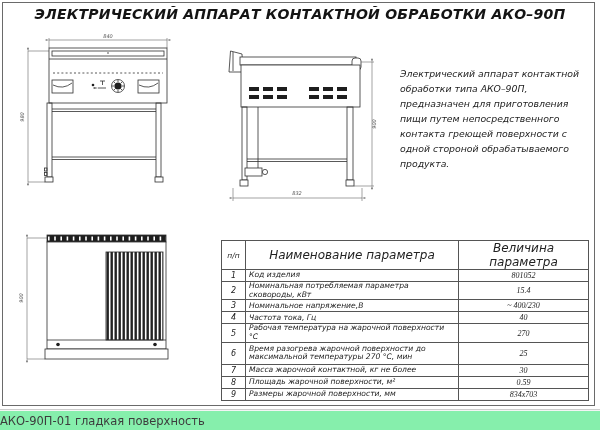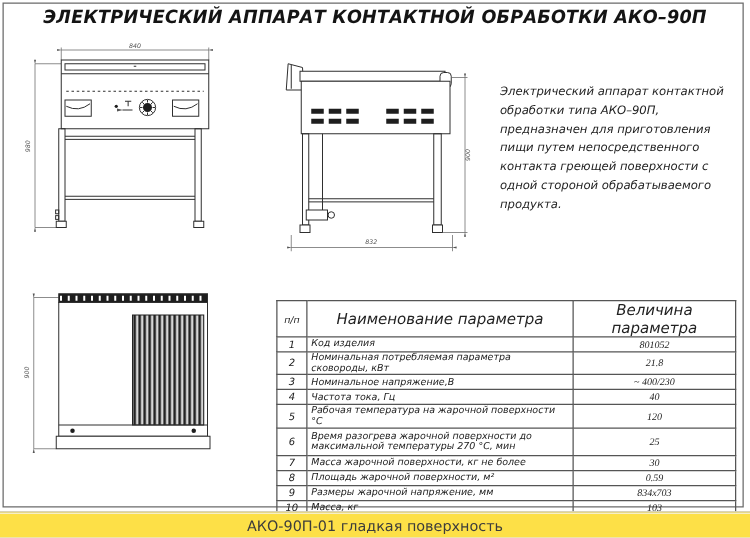--- a/index.html
+++ b/index.html
@@ -35,23 +35,23 @@
     color:#222; padding:0 3px; box-sizing:border-box; overflow:hidden;
   }
   .params thead th { font-size:12px; height:16px; text-align:center; }
   .params thead th.numh { font-size:7.5px; }
   .params td { font-size:7.6px; height:12px; line-height:1.15; }
   .params td.num { text-align:center; font-size:8px; }
   .params td.val { text-align:center; font-size:8px;font-family:Liberation Serif, serif; }
   .params tr.tall td { height:22px; }
   .caption-bar {
     position:absolute; left:0; top:409px; width:600px; height:21px;
-    background:#fde047; border-top:1px solid #cdcdcd;
+    background:#86efac; border-top:1px solid #cdcdcd;
     box-shadow:inset 0 1px 0 #f4f4f4, inset 0 -1px 0 #bfbfbf;
-    display:flex; align-items:center; justify-content:center;
+    display:flex; align-items:center; justify-content:flex-start;
   }
   .caption { font-size:11.5px; color:#3c3c3c; }
 </style>
 </head>
 <body>
 
 <div class="frame"></div>
 
 <div class="title">ЭЛЕКТРИЧЕСКИЙ АППАРАТ КОНТАКТНОЙ ОБРАБОТКИ АКО–90П</div>
 
@@ -209,60 +209,55 @@
   </thead>
   <tbody>
     <tr>
       <td class="num">1</td>
       <td>Код изделия</td>
       <td class="val">801052</td>
     </tr>
     <tr>
       <td class="num">2</td>
       <td>Номинальная потребляемая параметра сковороды, кВт</td>
-      <td class="val">21.8</td>
+      <td class="val">15.4</td>
     </tr>
     <tr>
       <td class="num">3</td>
       <td>Номинальное напряжение,В</td>
       <td class="val">~ 400/230</td>
     </tr>
     <tr>
       <td class="num">4</td>
       <td>Частота тока, Гц</td>
       <td class="val">40</td>
     </tr>
     <tr>
       <td class="num">5</td>
       <td>Рабочая температура на жарочной поверхности °С</td>
-      <td class="val">120</td>
+      <td class="val">270</td>
     </tr>
     <tr class="tall">
       <td class="num">6</td>
       <td>Время разогрева жарочной поверхности до максимальной температуры 270 °С, мин</td>
       <td class="val">25</td>
     </tr>
     <tr>
       <td class="num">7</td>
-      <td>Масса жарочной поверхности, кг не более</td>
+      <td>Масса жарочной контактной, кг не более</td>
       <td class="val">30</td>
     </tr>
     <tr>
       <td class="num">8</td>
       <td>Площадь жарочной поверхности, м²</td>
       <td class="val">0.59</td>
     </tr>
     <tr>
       <td class="num">9</td>
-      <td>Размеры жарочной напряжение, мм</td>
+      <td>Размеры жарочной поверхности, мм</td>
       <td class="val">834х703</td>
-    </tr>
-    <tr>
-      <td class="num">10</td>
-      <td>Масса, кг</td>
-      <td class="val">103</td>
     </tr>
   </tbody>
 </table>
 
 <div class="caption-bar">
   <span class="caption">АКО-90П-01 гладкая поверхность</span>
 </div>
 
 </body></html>

